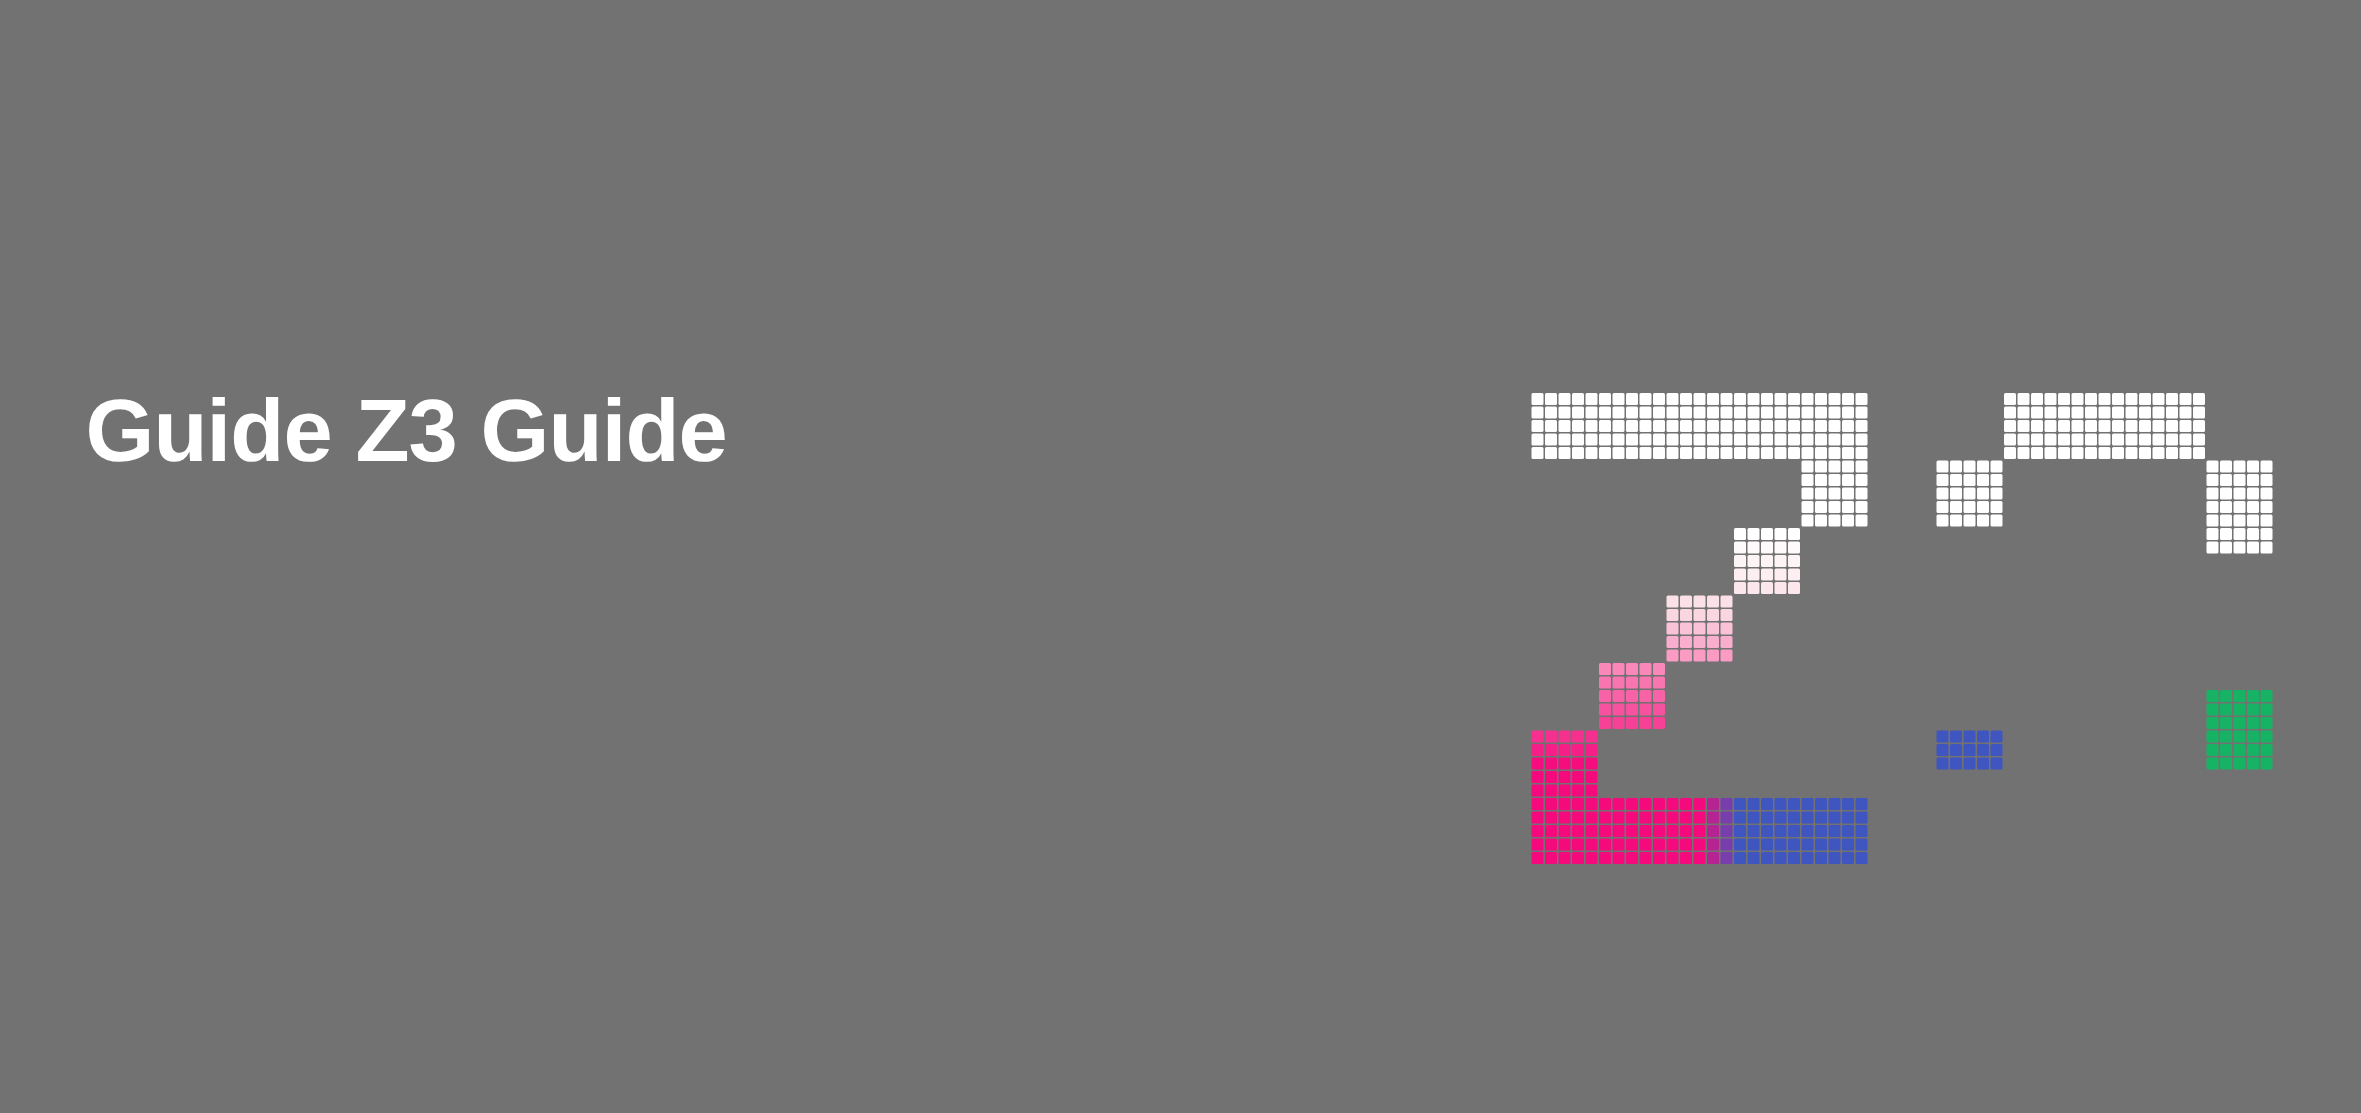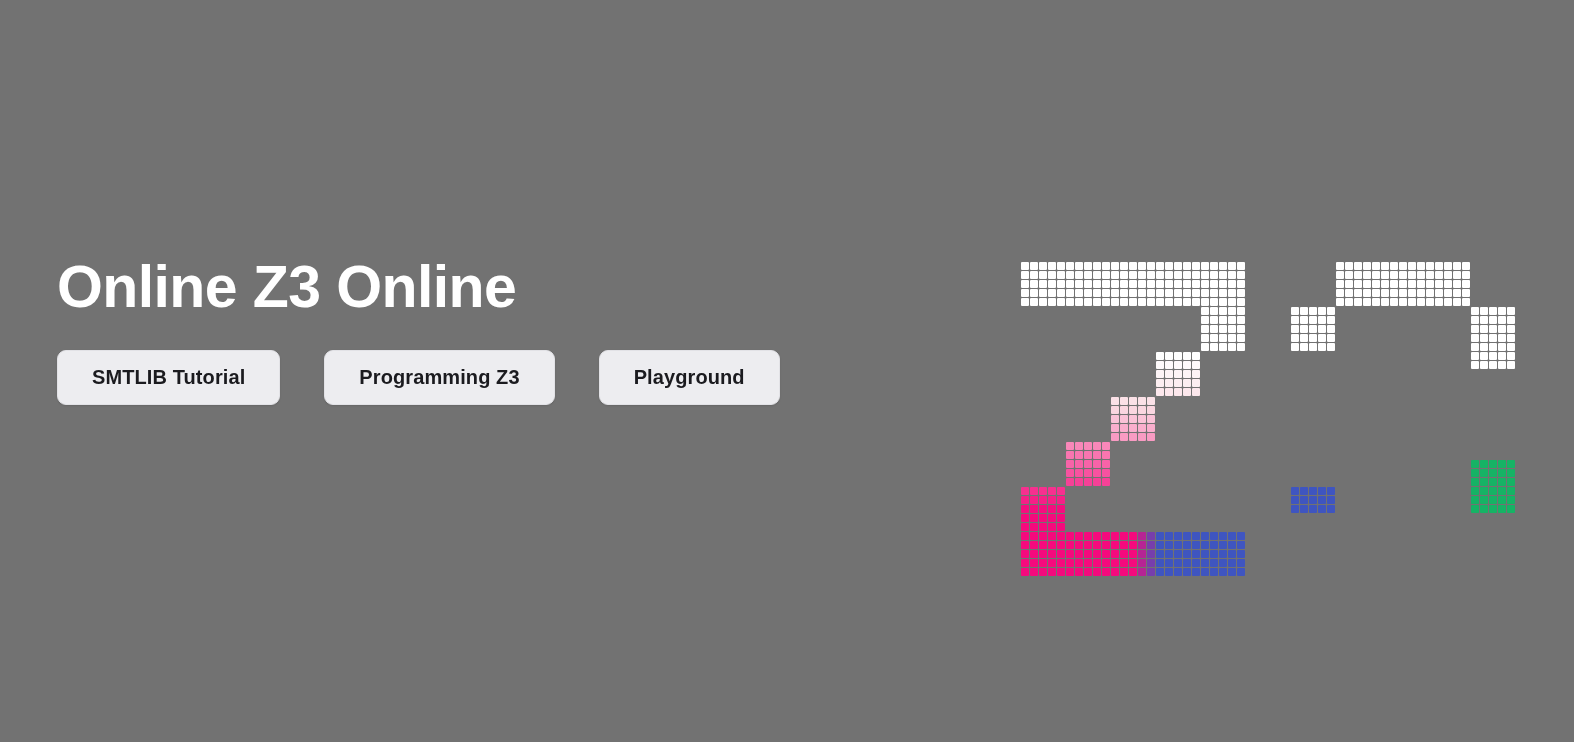--- a/index.html
+++ b/index.html
@@ -83,27 +83,22 @@
     height: 8px;
     border-radius: 1px;
   }
 </style>
 </head>
 <body>
 
 <div id="stage">
 
   <section id="hero">
-    <h1 id="page-title">Online Z3 Online</h1>
+    <h1 id="page-title">Guide Z3 Guide</h1>
 
-    <nav id="cta-row">
-      <a class="cta-button">SMTLIB Tutorial</a>
-      <a class="cta-button">Programming Z3</a>
-      <a class="cta-button">Playground</a>
-    </nav>
   </section>
 
   <div id="logo">
       <div class="glyph" style="left: 0px; width: 225px; height: 315px;">
         <div class="pixel" style="left: 0px; top: 0px; background: rgb(255, 255, 255);"></div>
         <div class="pixel" style="left: 9px; top: 0px; background: rgb(255, 255, 255);"></div>
         <div class="pixel" style="left: 18px; top: 0px; background: rgb(255, 255, 255);"></div>
         <div class="pixel" style="left: 27px; top: 0px; background: rgb(255, 255, 255);"></div>
         <div class="pixel" style="left: 36px; top: 0px; background: rgb(255, 255, 255);"></div>
         <div class="pixel" style="left: 45px; top: 0px; background: rgb(255, 255, 255);"></div>

